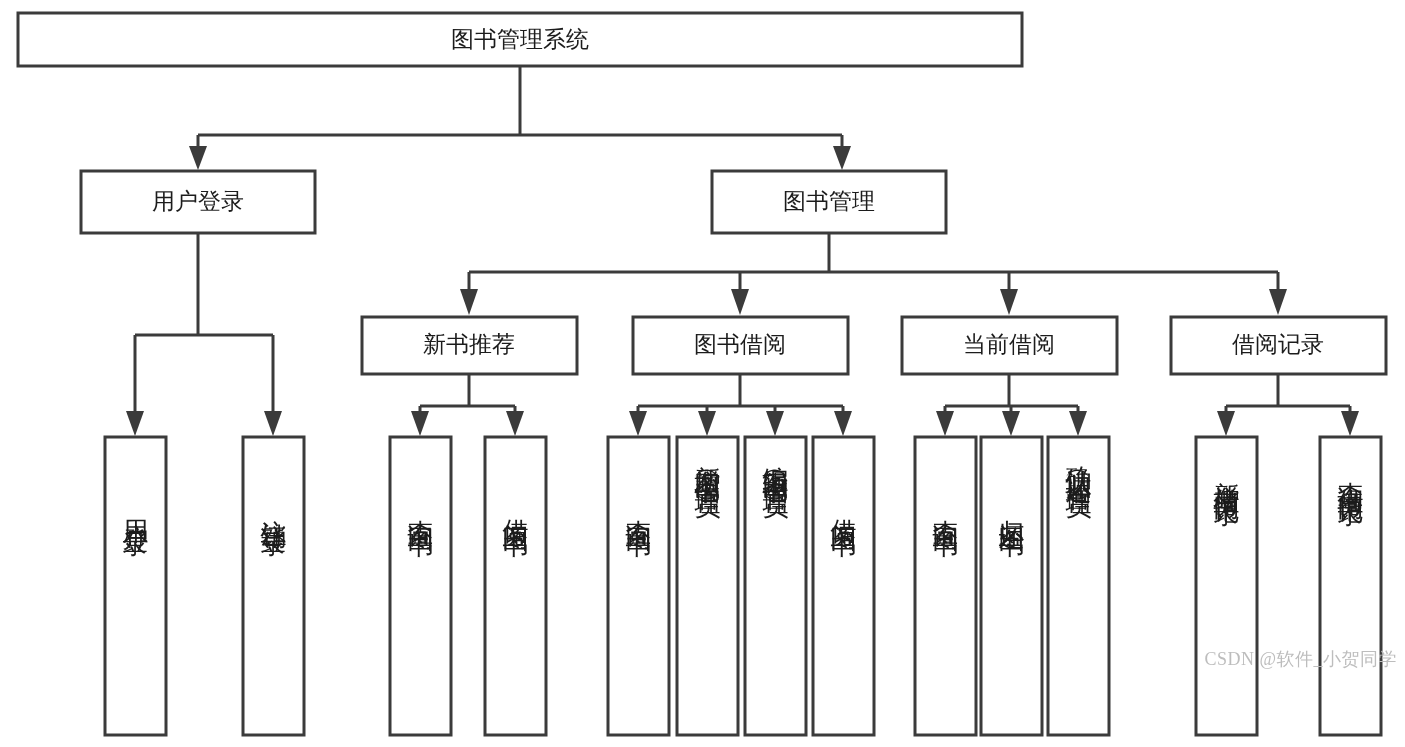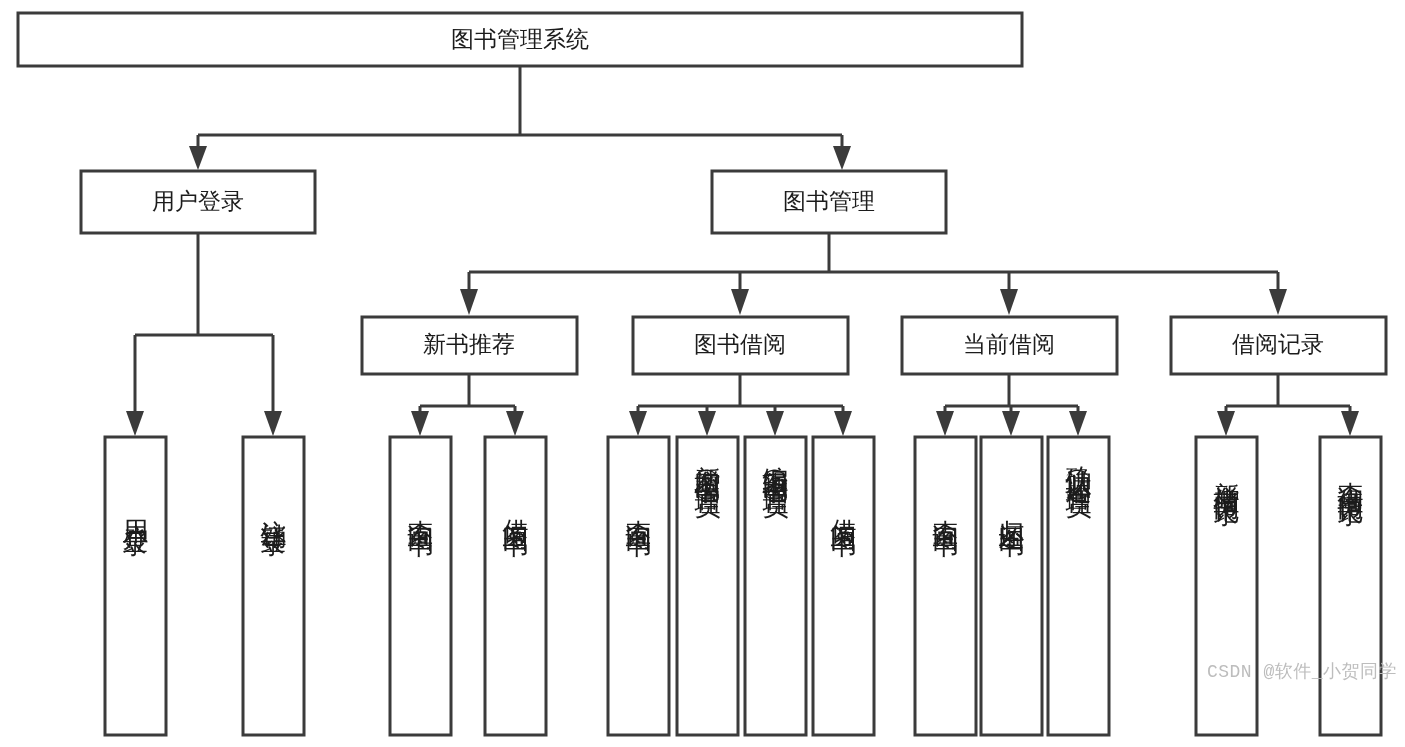--- a/index.html
+++ b/index.html
@@ -63,22 +63,22 @@
     font-size: 26px;
     line-height: 1.12;
     letter-spacing: 4px;
     color: #1c1c1c;
     white-space: nowrap;
     text-align: center;
   }
   #watermark {
     position: absolute;
     right: 8px;
-    bottom: 0;
-    font-family: Liberation Mono, monospace;
+    bottom: 12px;
+    font-family: Liberation Serif, serif;
     font-size: 18px;
     color: #bdbdbd;
     letter-spacing: 0.5px;
     white-space: nowrap;
     user-select: none;
   }
 </style>
 </head>
 <body>
 

